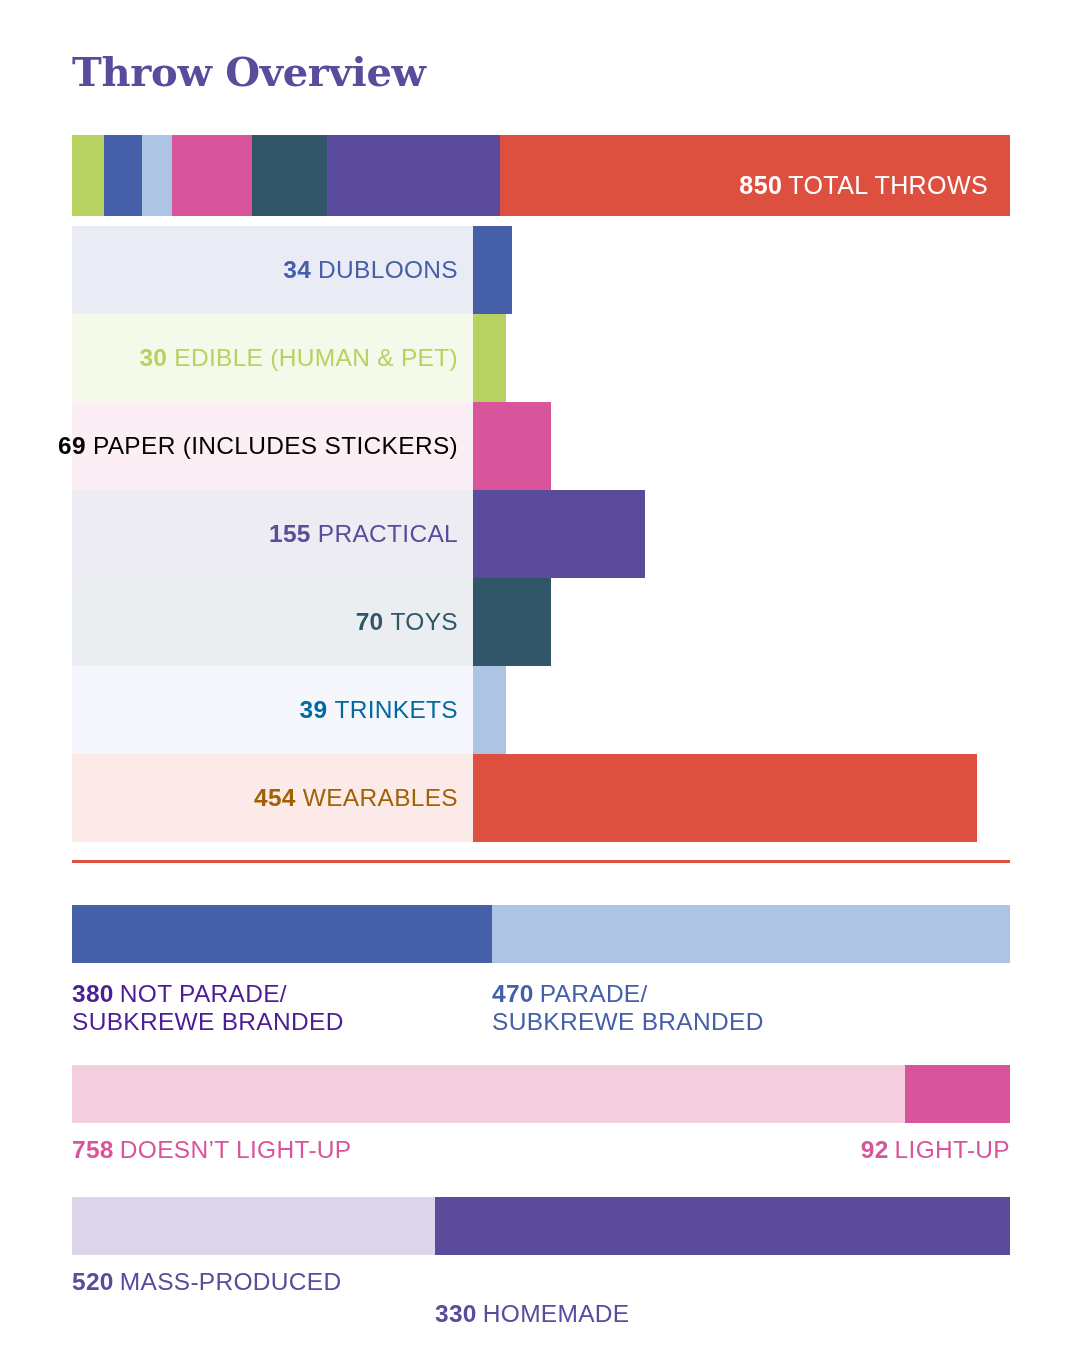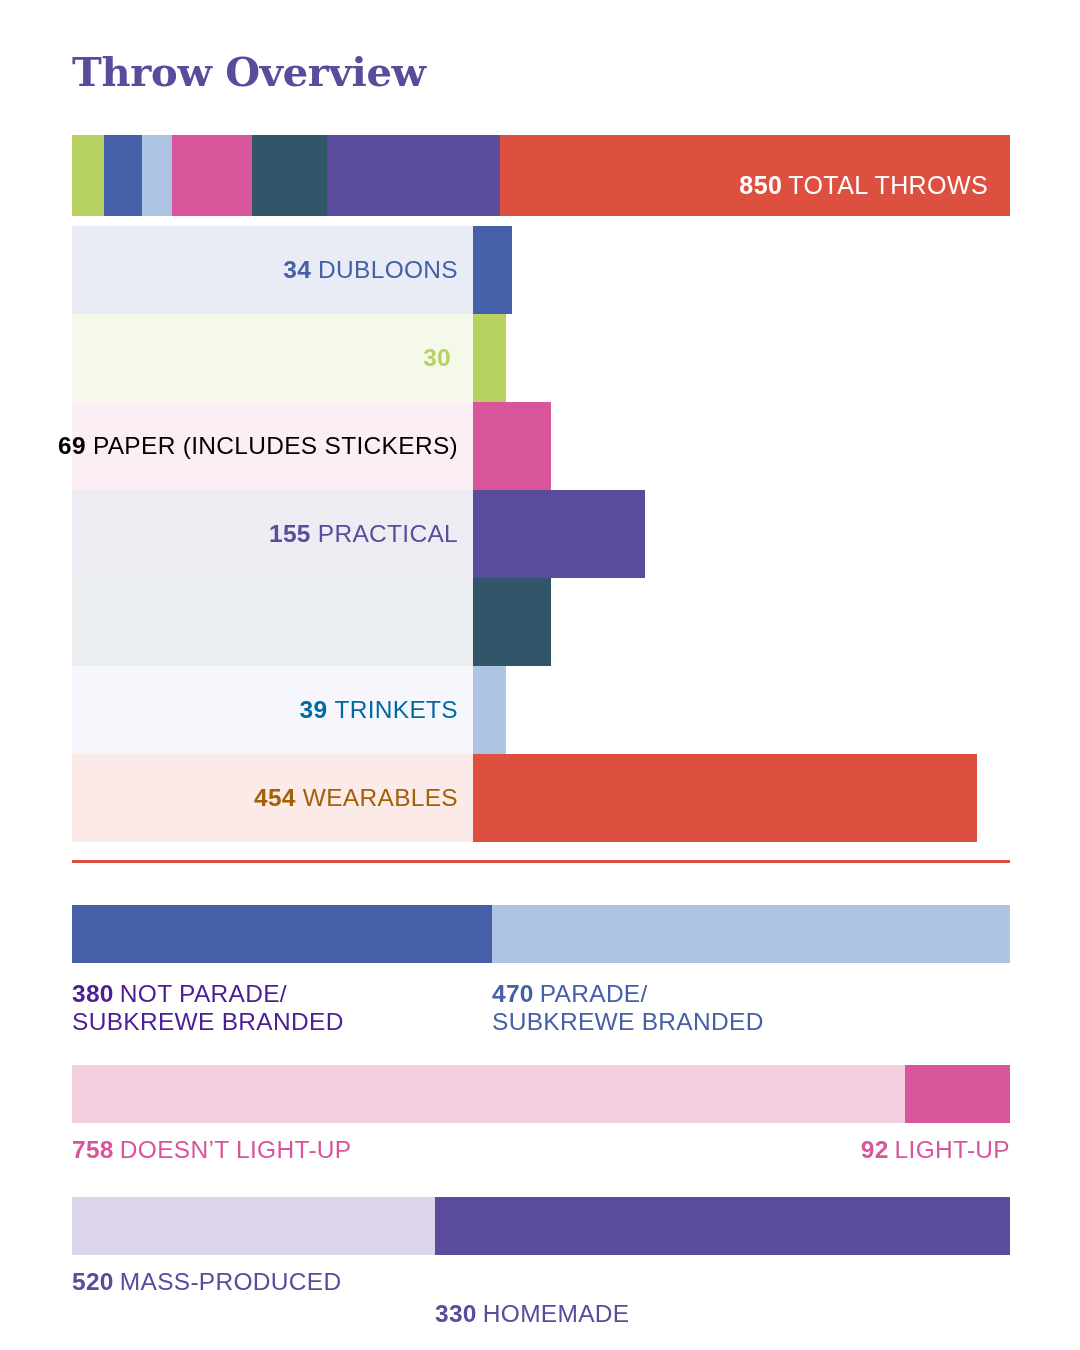--- a/index.html
+++ b/index.html
@@ -167,20 +167,21 @@
         <div class="lbl" style="color: rgb(69, 96, 168);">
           <b>34</b>
           <span>DUBLOONS</span>
         </div>
       </div>
       <div class="catrow">
         <div class="tint" style="background: rgb(245, 249, 234);"></div>
         <div class="bar" style="width: 33px; background: rgb(183, 210, 97);"></div>
         <div class="lbl" style="color: rgb(183, 210, 97);">
           <b>30</b>
+          <span>EDIBLE (HUMAN &amp; PET)</span>
         </div>
       </div>
       <div class="catrow">
         <div class="tint" style="background: rgb(252, 238, 245);"></div>
         <div class="bar" style="width: 78px; background: rgb(217, 85, 155);"></div>
         <div class="lbl" style="color: #000000;">
           <b>69</b>
           <span>PAPER (INCLUDES STICKERS)</span>
         </div>
       </div>
@@ -188,20 +189,24 @@
         <div class="tint" style="background: rgb(237, 236, 242);"></div>
         <div class="bar" style="width: 172px; background: rgb(90, 75, 156);"></div>
         <div class="lbl" style="color: rgb(90, 75, 156);">
           <b>155</b>
           <span>PRACTICAL</span>
         </div>
       </div>
       <div class="catrow">
         <div class="tint" style="background: rgb(234, 238, 240);"></div>
         <div class="bar" style="width: 78px; background: rgb(49, 86, 106);"></div>
+        <div class="lbl" style="color: rgb(49, 86, 106);">
+          <b>70</b>
+          <span>TOYS</span>
+        </div>
       </div>
       <div class="catrow">
         <div class="tint" style="background: rgb(245, 247, 252);"></div>
         <div class="bar" style="width: 33px; background: rgb(174, 196, 228);"></div>
         <div class="lbl" style="color: #0369a1;">
           <b>39</b>
           <span>TRINKETS</span>
         </div>
       </div>
       <div class="catrow">

